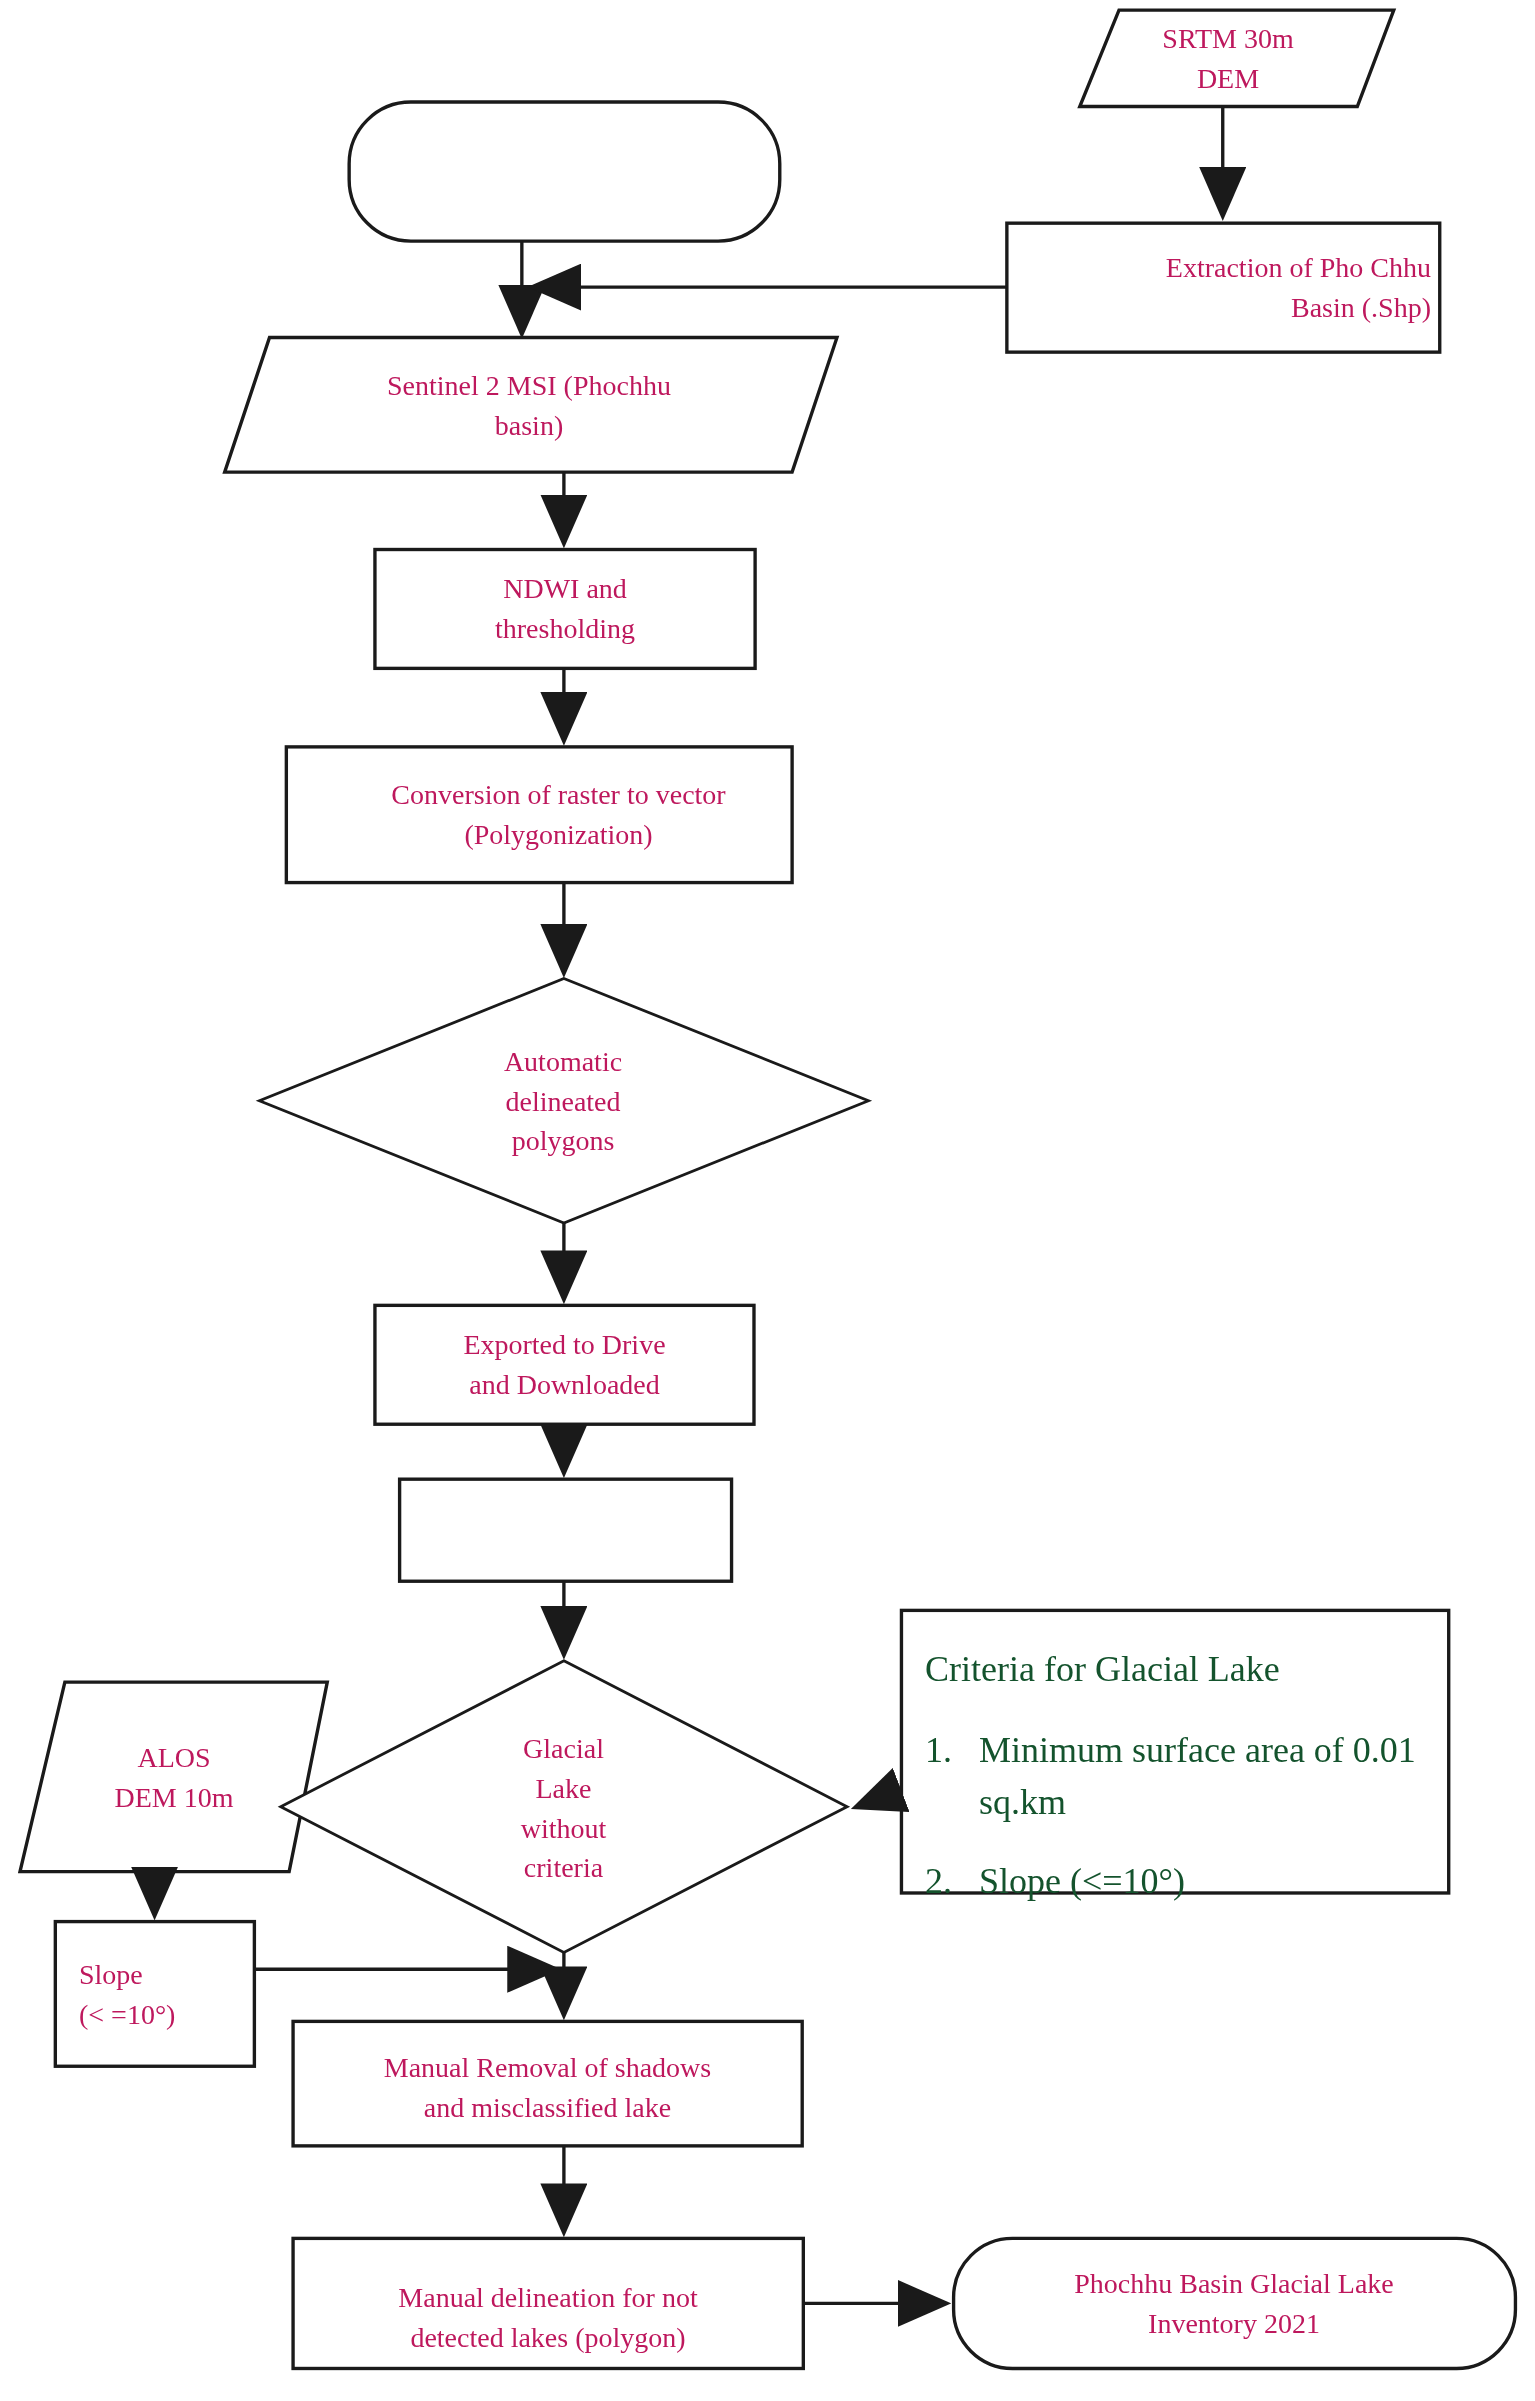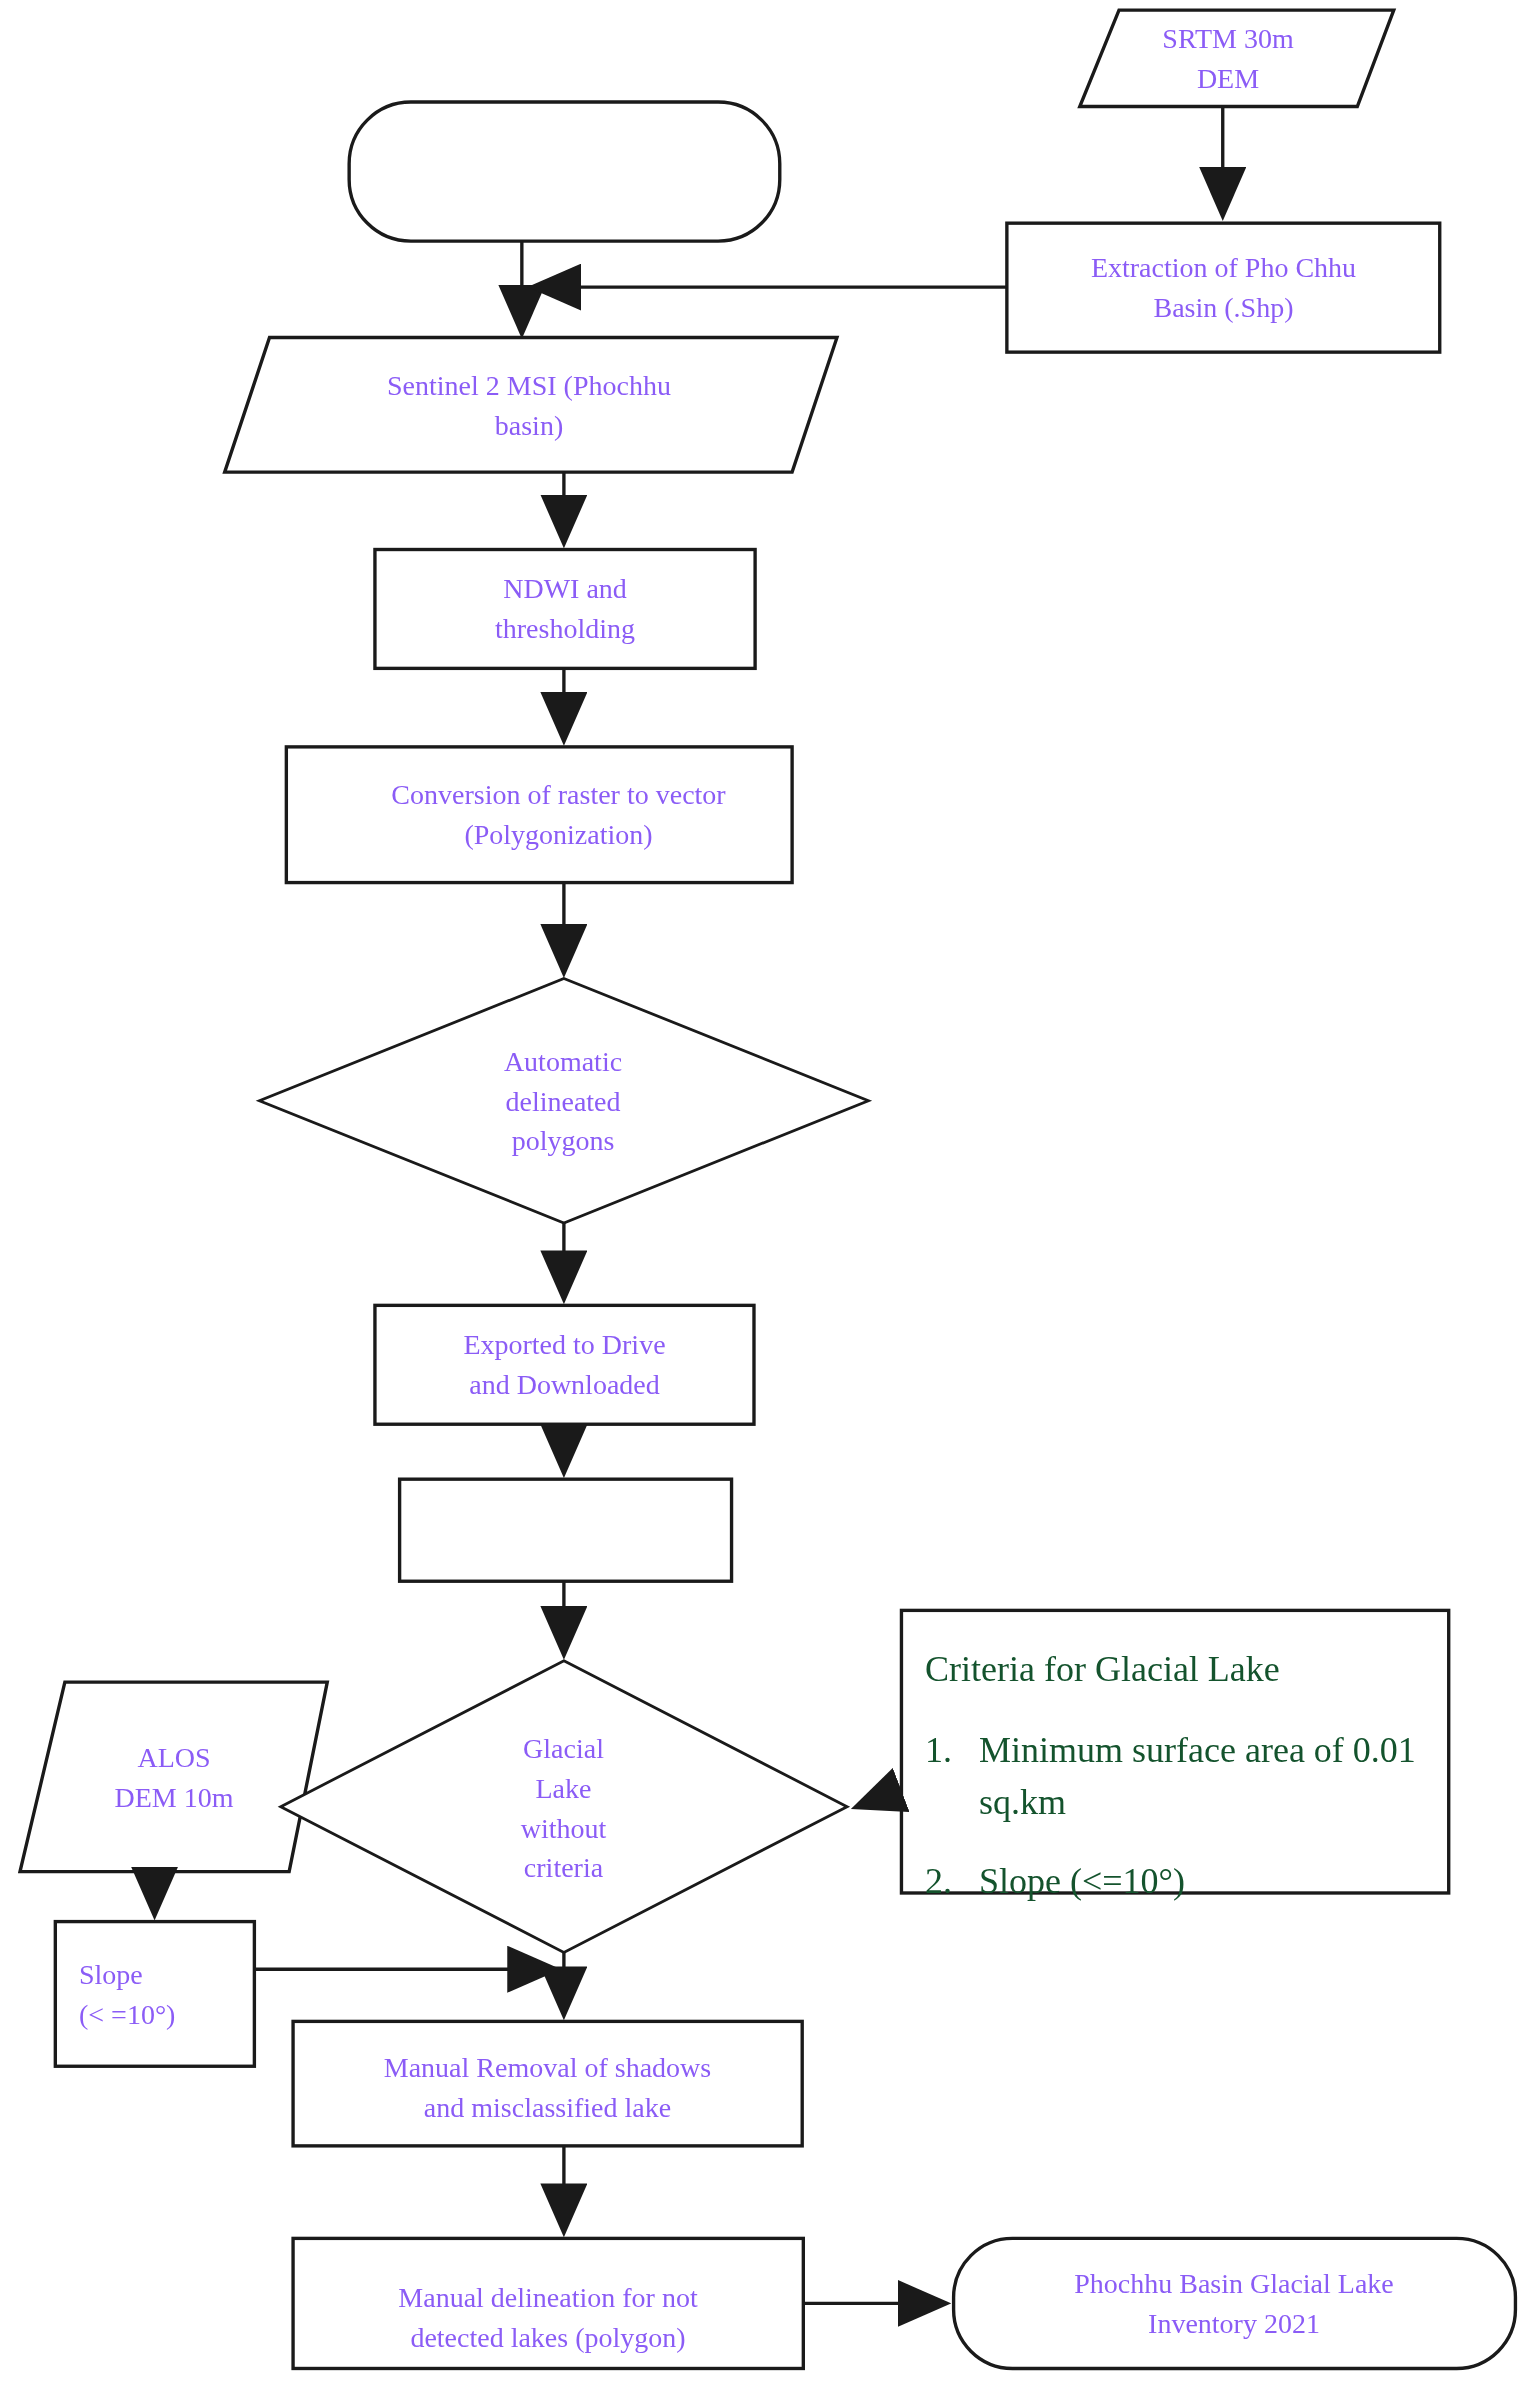--- a/index.html
+++ b/index.html
@@ -5,21 +5,21 @@
   html,body{margin:0;padding:0;background:#ffffff;}
   body{font-family:"Liberation Serif", serif;}
   #stage{position:relative;width:1536px;height:2401px;background:#fff;overflow:hidden;}
   svg#flow{position:absolute;left:0;top:0;width:1536px;height:2401px;}
   .shape{fill:#ffffff;stroke:#1a1a1a;}
   .shape-thin{stroke-width:5;}
   .shape-med{stroke-width:6;}
   .conn{stroke:#1a1a1a;stroke-width:6;fill:none;}
   .conn-head{fill:#1a1a1a;stroke:none;}
   .lbl{position:absolute;display:flex;align-items:center;justify-content:center;
-       text-align:center;color:#8b5cf6;line-height:1.42;
+       text-align:center;color:#be185d;line-height:1.42;
        font-family:"Liberation Serif", serif;pointer-events:none;}
   .lbl.left{justify-content:flex-start;text-align:left;}
   .lbl span{display:block;width:100%;}
   .fs-big{font-size:30px;}
   .fs-mid{font-size:28px;}
   .crit-block{position:absolute;color:#14532d;font-size:36px;line-height:1.45;
               font-family:"Liberation Serif", serif;}
   .crit-title{margin:0 0 29px 0;}
   .crit-list{margin:0;padding:0;list-style:none;}
   .crit-list li{position:relative;padding-left:54px;margin-bottom:26px;}
@@ -100,21 +100,21 @@
     <line class="conn" x1="1432" y1="4108" x2="1684" y2="4108" marker-end="url(#ah)"></line>
   </svg>
 
   <div class="lbl fs-mid" style="left:1088px;top:12.3px;width:280px;height:93px;">
     <span style="white-space:pre-line;">SRTM 30m
 DEM</span>
   </div>
 
 
   <div class="lbl fs-mid" style="left:1016px;top:225px;width:415px;height:125px;">
-    <span style="white-space:pre-line;">Extraction of Pho Chhu
+    <span style="white-space:pre-line;text-align:right;">Extraction of Pho Chhu
 Basin (.Shp)</span>
   </div>
 
   <div class="lbl fs-mid" style="left:246px;top:340px;width:566px;height:131px;">
     <span style="white-space:pre-line;">Sentinel 2 MSI (Phochhu
 basin)</span>
   </div>
 
   <div class="lbl fs-mid" style="left:377px;top:552px;width:376px;height:114px;justify-content:center;">
     <span style="white-space:pre-line;">NDWI and

